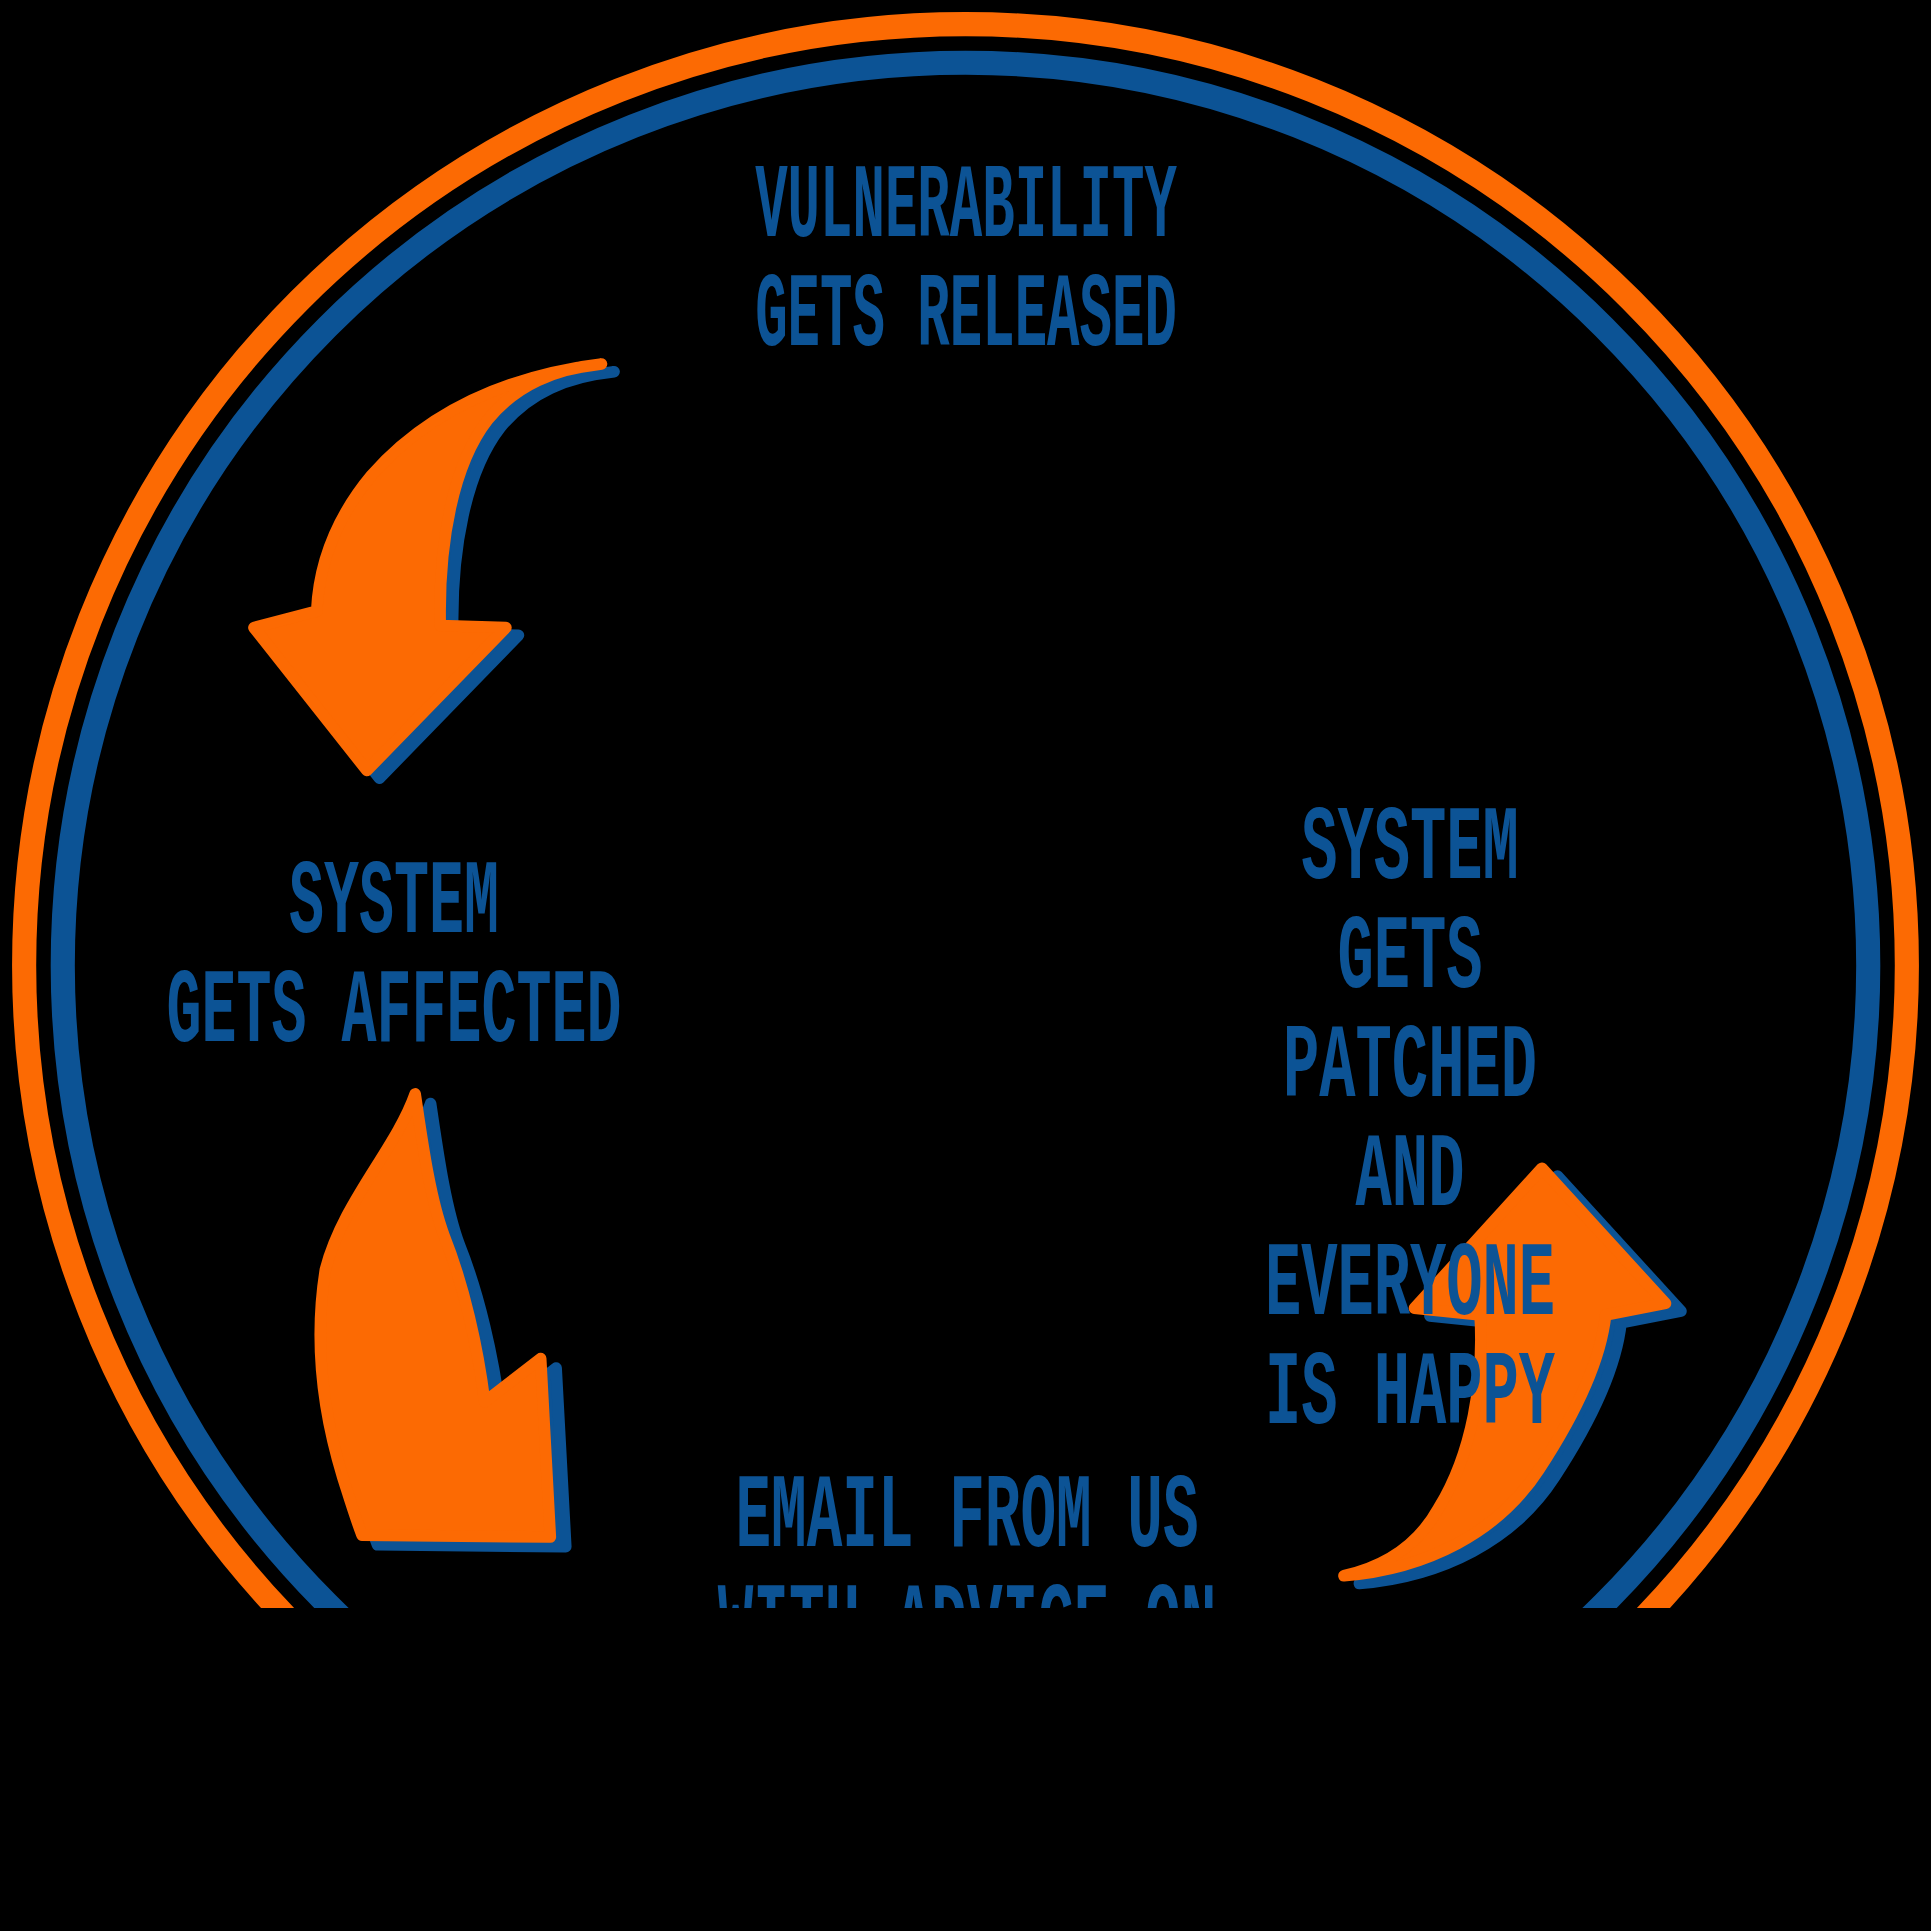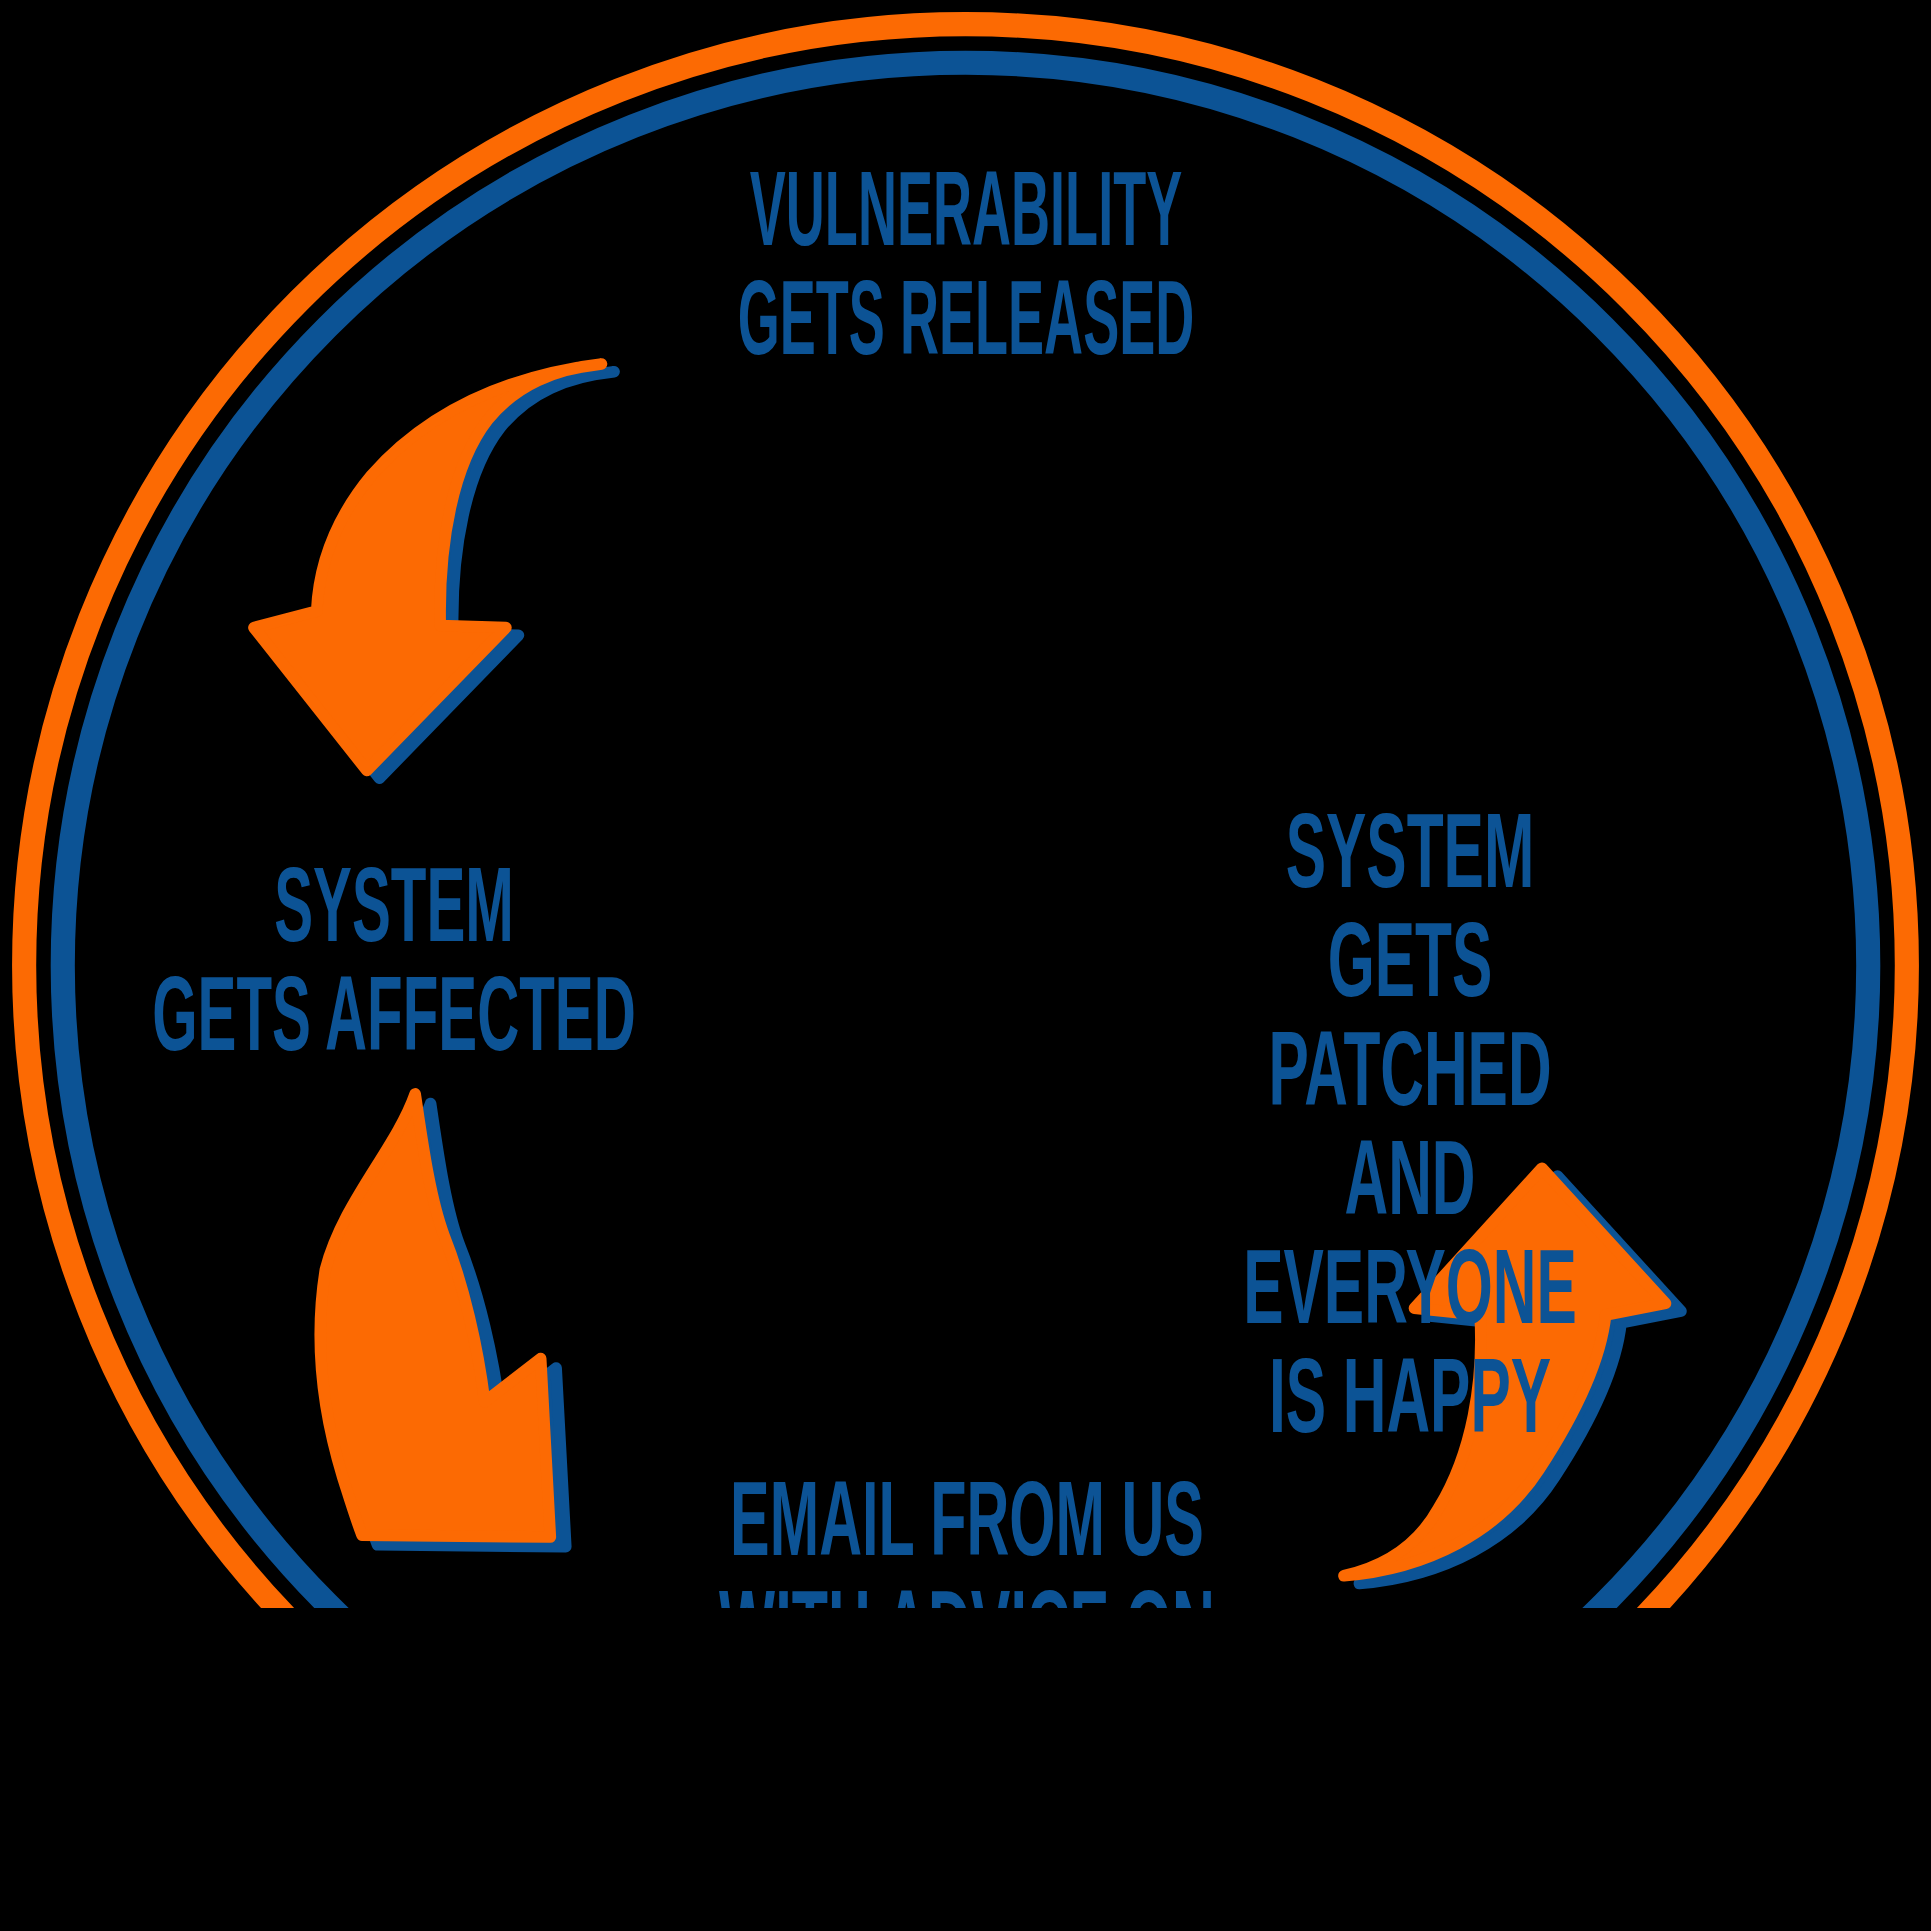--- a/index.html
+++ b/index.html
@@ -7,21 +7,21 @@
     --orange:#fc6a03;
     --blue:#0c5395;
     --background:#000000;
   }
   html,body{margin:0;padding:0;background:var(--background);}
   .canvas{
     position:relative;
     width:1931px;height:1608px;
     background:var(--background);
     overflow:hidden;
-    font-family:Liberation Sans, sans-serif;
+    font-family:Liberation Mono, monospace;
   }
   .rings-arrows{position:absolute;left:0;top:0;width:1931px;height:1931px;}
   .ring-orange{fill:none;stroke:var(--orange);stroke-width:25;}
   .ring-blue{fill:none;stroke:var(--blue);stroke-width:25;}
   .arrow{fill:var(--orange);stroke:var(--orange);stroke-width:12;stroke-linejoin:round;}
   .arrow-shadow{fill:var(--blue);stroke:var(--blue);stroke-width:12;stroke-linejoin:round;}
   .step{
     position:absolute;
     color:var(--blue);
     font-weight:700;

